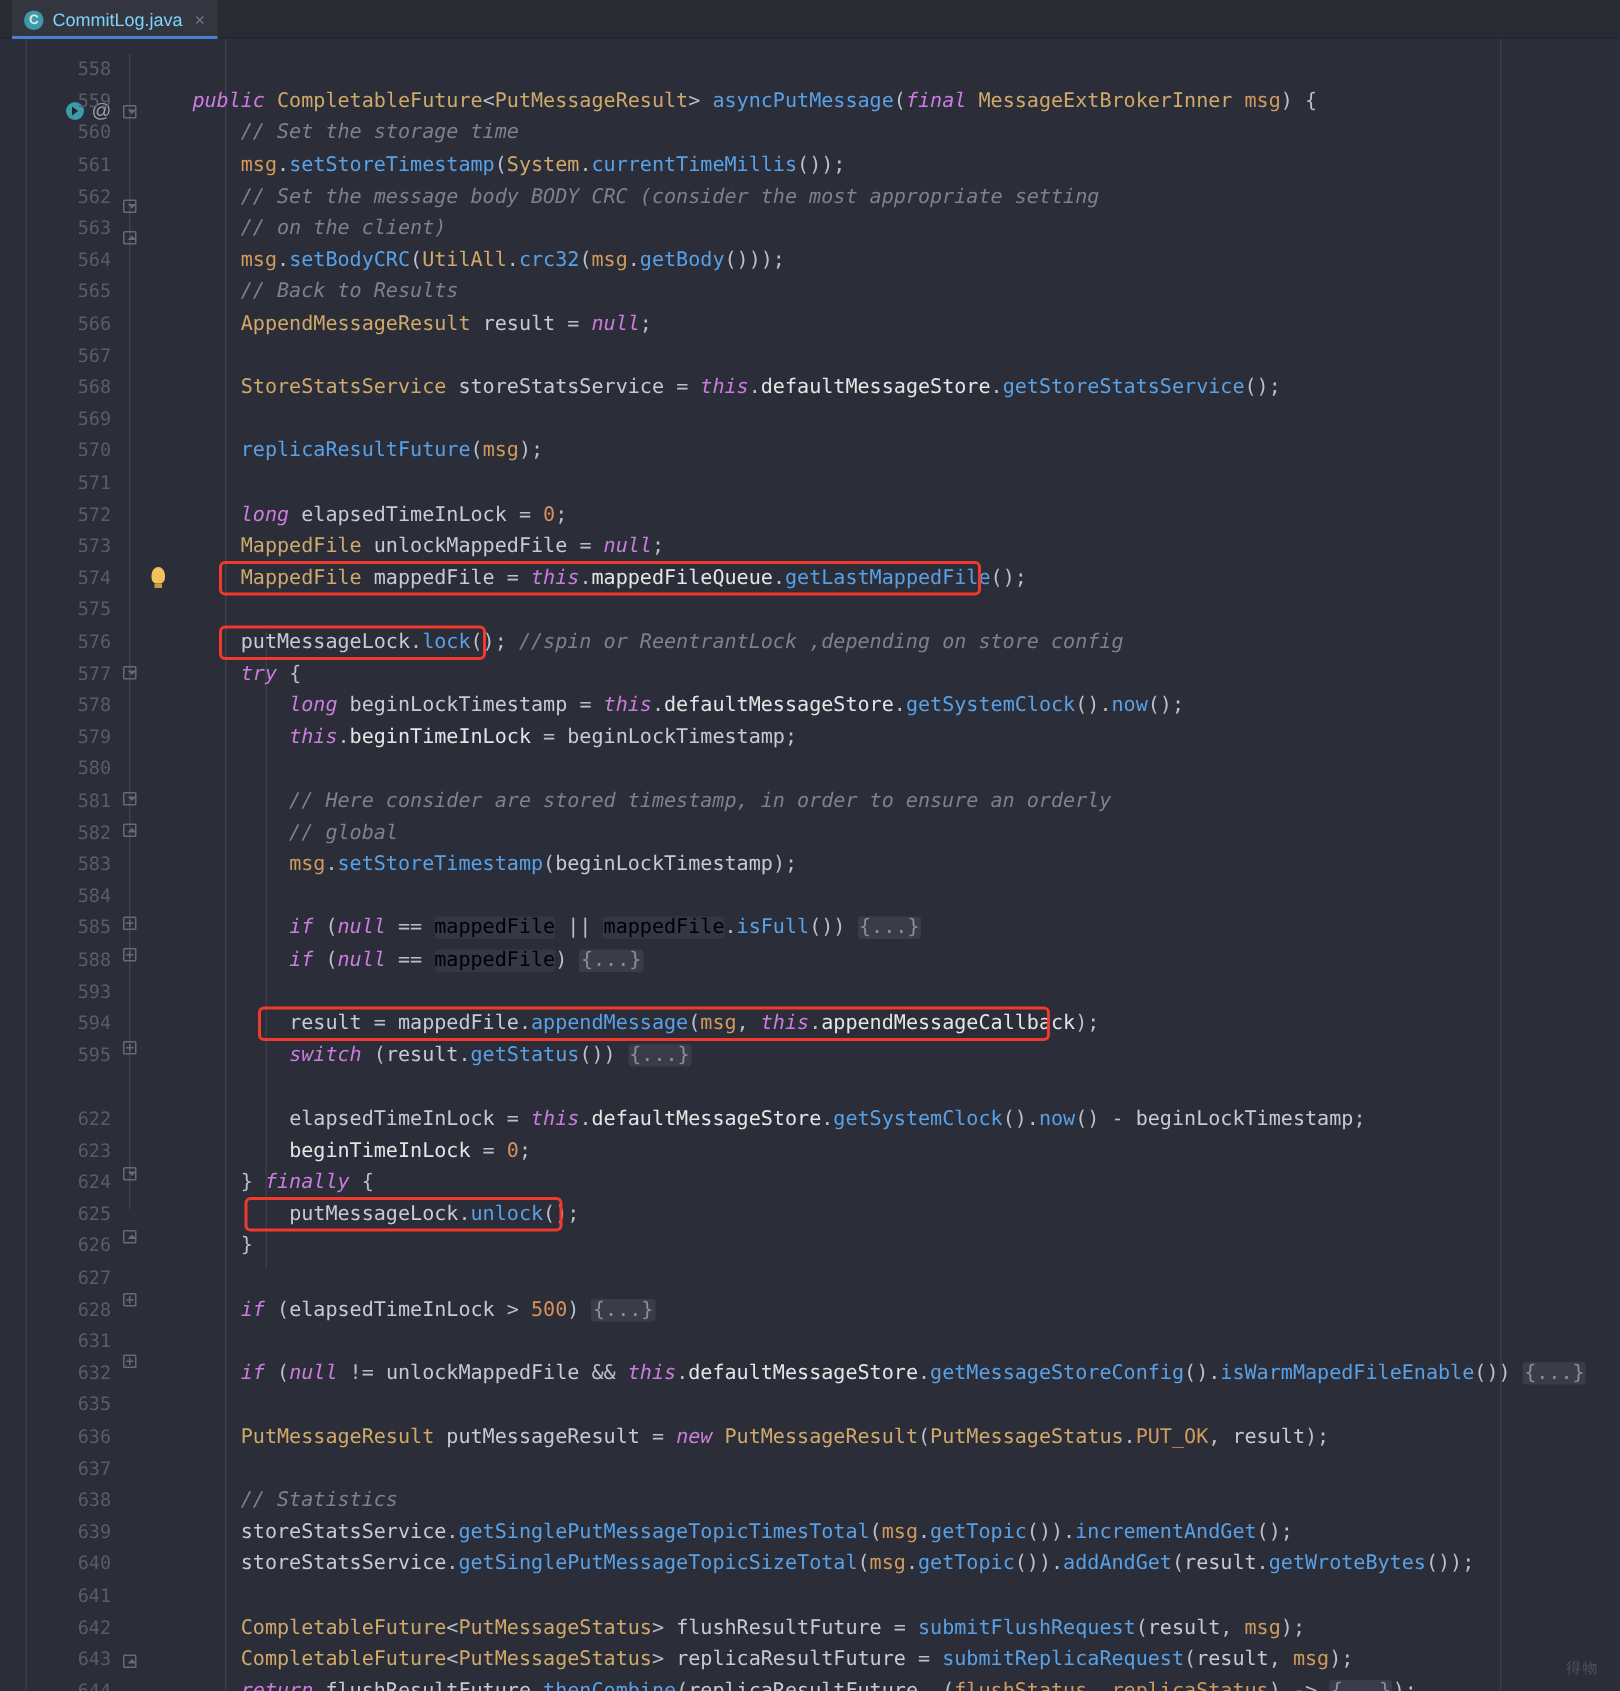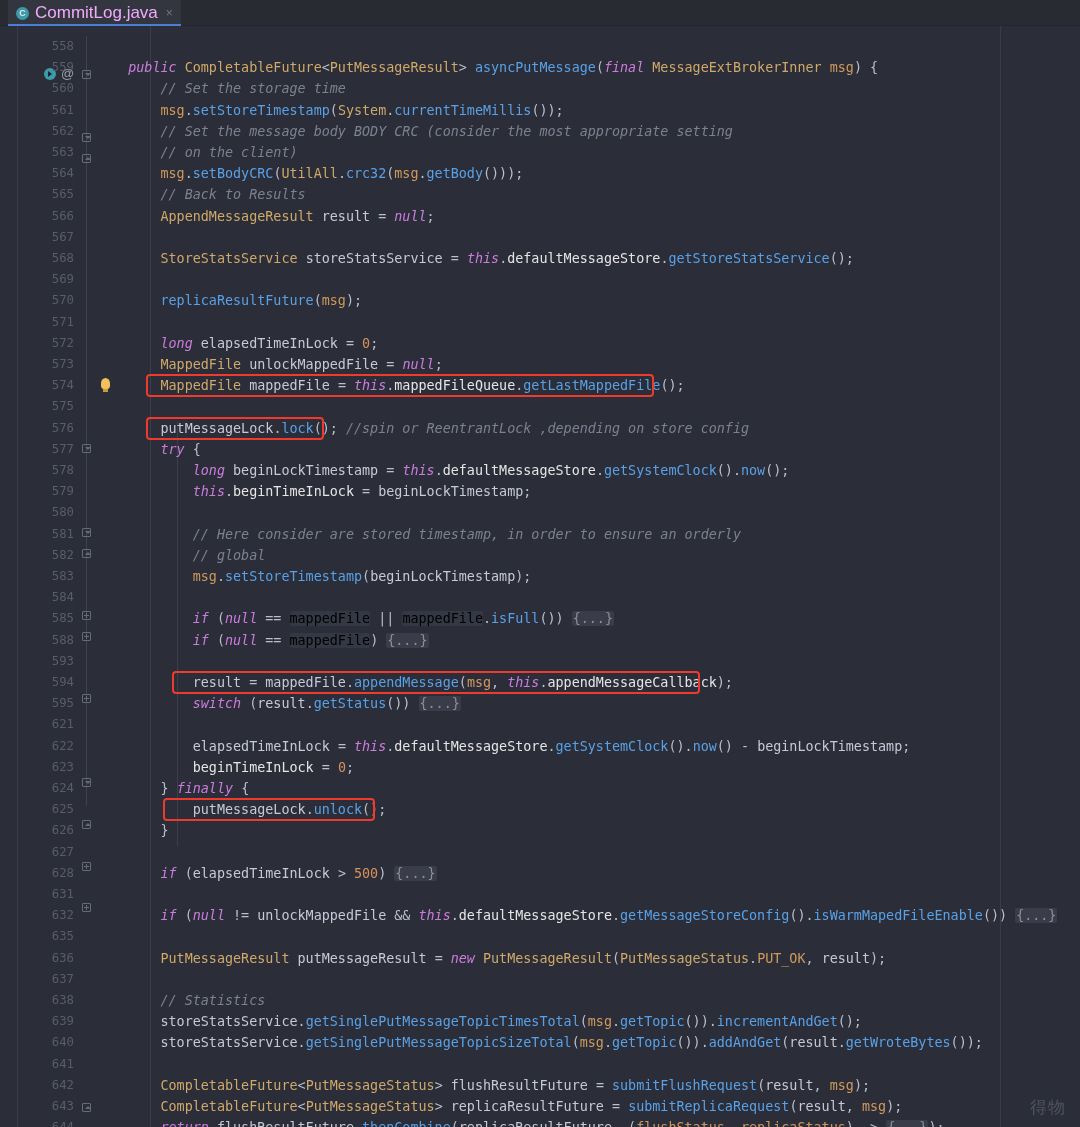--- a/index.html
+++ b/index.html
@@ -34,22 +34,22 @@
     width: 13px; height: 13px; border-radius: 50%;
     background: #3d9aa8;
     color: #dfe6e8;
     font-family: "Liberation Sans", sans-serif;
     font-size: 9px; font-weight: bold;
     display: flex; align-items: center; justify-content: center;
     flex: 0 0 auto;
   }
   .tab-label {
     font-family: "Liberation Sans", sans-serif;
-    font-size: 17px;
-    color: #f0abfc;
+    font-size: 12px;
+    color: #7dd3fc;
     white-space: nowrap;
   }
   .tab-close {
     font-family: "Liberation Sans", sans-serif;
     font-size: 12px; color: #71757f;
     margin-left: 2px;
   }
 
   
   #editor {
@@ -190,21 +190,21 @@
   #fold-rail {
     position: absolute; left: 86px; top: 10px;
     width: 1px; height: 770px;
     background: #3f434f;
   }
 
   
   #watermark {
     position: absolute; right: 14px; bottom: 8px;
     font-family: "Liberation Sans", sans-serif;
-    font-size: 17px; color: #4e5362;
+    font-size: 10px; color: #4e5362;
     letter-spacing: 1px;
   }
 </style>
 </head>
 <body>
 
 <div id="tabbar">
   <div id="tab-commitlog">
     <span class="tab-file-icon">C</span>
     <span class="tab-label">CommitLog.java</span>
@@ -267,21 +267,20 @@
       <div class="row" style="position: absolute; left: 0px; right: 0px; top: 476.4px;"><span class="lineno">580</span><span class="code"></span></div>
       <div class="row" style="position: absolute; left: 0px; right: 0px; top: 497.6px;"><span class="lineno">581</span><span class="code"><span class="cmt">            // Here consider are stored timestamp, in order to ensure an orderly</span></span></div>
       <div class="row" style="position: absolute; left: 0px; right: 0px; top: 518.8px;"><span class="lineno">582</span><span class="code"><span class="cmt">            // global</span></span></div>
       <div class="row" style="position: absolute; left: 0px; right: 0px; top: 540px;"><span class="lineno">583</span><span class="code"><span class="punct">            </span><span class="param">msg</span><span class="punct">.</span><span class="fn">setStoreTimestamp</span><span class="punct">(</span><span class="var">beginLockTimestamp</span><span class="punct">);</span></span></div>
       <div class="row" style="position: absolute; left: 0px; right: 0px; top: 561.2px;"><span class="lineno">584</span><span class="code"></span></div>
       <div class="row" style="position: absolute; left: 0px; right: 0px; top: 582.4px;"><span class="lineno">585</span><span class="code"><span class="punct">            </span><span class="kw">if </span><span class="punct">(</span><span class="kw">null </span><span class="punct">== </span><span class="ghost">mappedFile</span><span class="punct"> || </span><span class="ghost">mappedFile</span><span class="punct">.</span><span class="fn">isFull</span><span class="punct">()) </span><span class="fold">{...}</span></span></div>
       <div class="row" style="position: absolute; left: 0px; right: 0px; top: 603.6px;"><span class="lineno">588</span><span class="code"><span class="punct">            </span><span class="kw">if </span><span class="punct">(</span><span class="kw">null </span><span class="punct">== </span><span class="ghost">mappedFile</span><span class="punct">) </span><span class="fold">{...}</span></span></div>
       <div class="row" style="position: absolute; left: 0px; right: 0px; top: 624.8px; padding-left: 13px;"><span class="lineno">593</span><span class="code"></span></div>
       <div class="row" style="position: absolute; left: 0px; right: 0px; top: 646px;"><span class="lineno">594</span><span class="code"><span class="punct">            </span><span class="var">result </span><span class="punct">= </span><span class="var">mappedFile</span><span class="punct">.</span><span class="fn">appendMessage</span><span class="punct">(</span><span class="param">msg</span><span class="punct">, </span><span class="kw">this</span><span class="punct">.</span><span class="fld">appendMessageCallback</span><span class="punct">);</span></span></div>
       <div class="row" style="position: absolute; left: 0px; right: 0px; top: 667.2px;"><span class="lineno">595</span><span class="code"><span class="punct">            </span><span class="kw">switch </span><span class="punct">(</span><span class="var">result</span><span class="punct">.</span><span class="fn">getStatus</span><span class="punct">()) </span><span class="fold">{...}</span></span></div>
-      <div class="row" style="position: absolute; left: 0px; right: 0px; top: 688.4px;"><span class="lineno">621</span><span class="code"></span></div>
       <div class="row" style="position: absolute; left: 0px; right: 0px; top: 709.6px;"><span class="lineno">622</span><span class="code"><span class="punct">            </span><span class="var">elapsedTimeInLock </span><span class="punct">= </span><span class="kw">this</span><span class="punct">.</span><span class="fld">defaultMessageStore</span><span class="punct">.</span><span class="fn">getSystemClock</span><span class="punct">().</span><span class="fn">now</span><span class="punct">() - </span><span class="var">beginLockTimestamp</span><span class="punct">;</span></span></div>
       <div class="row" style="position: absolute; left: 0px; right: 0px; top: 730.8px;"><span class="lineno">623</span><span class="code"><span class="punct">            </span><span class="fld">beginTimeInLock</span><span class="punct"> = </span><span class="num">0</span><span class="punct">;</span></span></div>
       <div class="row" style="position: absolute; left: 0px; right: 0px; top: 752px;"><span class="lineno">624</span><span class="code"><span class="punct">        } </span><span class="kw">finally </span><span class="punct">{</span></span></div>
       <div class="row" style="position: absolute; left: 0px; right: 0px; top: 773.2px;"><span class="lineno">625</span><span class="code"><span class="punct">            </span><span class="var">putMessageLock</span><span class="punct">.</span><span class="fn">unlock</span><span class="punct">();</span></span></div>
       <div class="row" style="position: absolute; left: 0px; right: 0px; top: 794.4px;"><span class="lineno">626</span><span class="code"><span class="punct">        }</span></span></div>
       <div class="row" style="position: absolute; left: 0px; right: 0px; top: 815.6px;"><span class="lineno">627</span><span class="code"></span></div>
       <div class="row" style="position: absolute; left: 0px; right: 0px; top: 836.8px;"><span class="lineno">628</span><span class="code"><span class="punct">        </span><span class="kw">if </span><span class="punct">(</span><span class="var">elapsedTimeInLock </span><span class="punct">&gt; </span><span class="num">500</span><span class="punct">) </span><span class="fold">{...}</span></span></div>
       <div class="row" style="position: absolute; left: 0px; right: 0px; top: 858px;"><span class="lineno">631</span><span class="code"></span></div>
       <div class="row" style="position: absolute; left: 0px; right: 0px; top: 879.2px;"><span class="lineno">632</span><span class="code"><span class="punct">        </span><span class="kw">if </span><span class="punct">(</span><span class="kw">null </span><span class="punct">!= </span><span class="var">unlockMappedFile </span><span class="punct">&amp;&amp; </span><span class="kw">this</span><span class="punct">.</span><span class="fld">defaultMessageStore</span><span class="punct">.</span><span class="fn">getMessageStoreConfig</span><span class="punct">().</span><span class="fn">isWarmMapedFileEnable</span><span class="punct">()) </span><span class="fold">{...}</span></span></div>
       <div class="row" style="position: absolute; left: 0px; right: 0px; top: 900.4px;"><span class="lineno">635</span><span class="code"></span></div>

